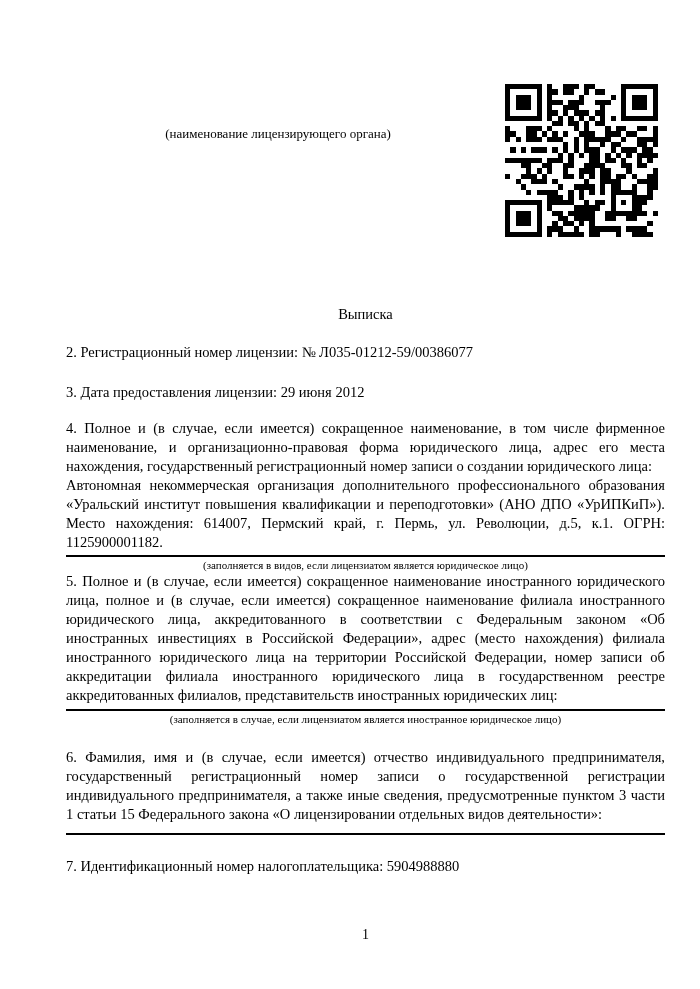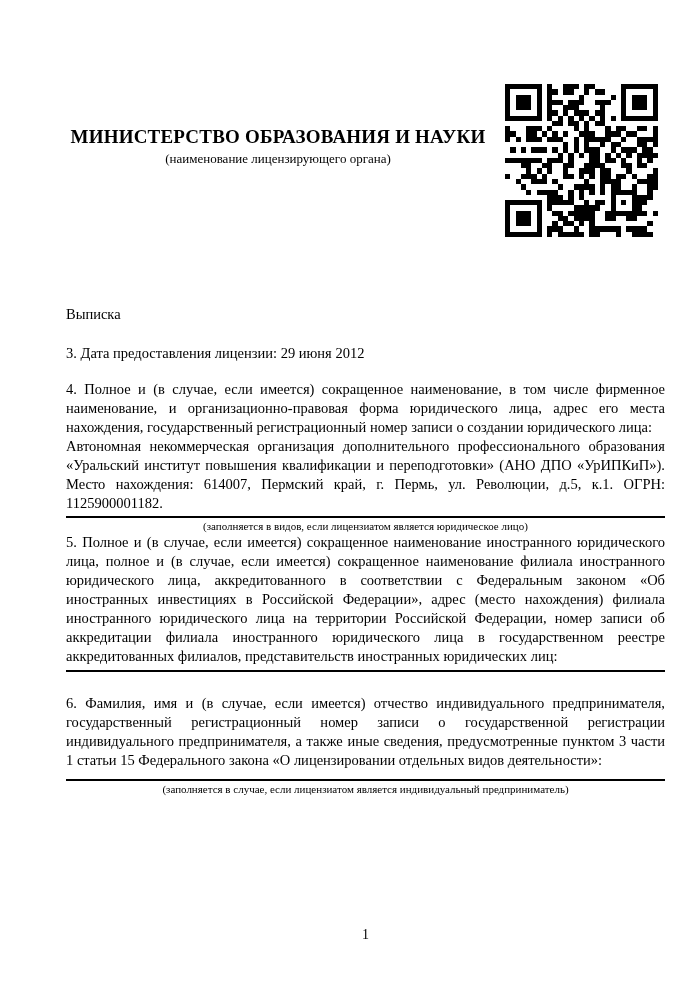--- a/index.html
+++ b/index.html
@@ -11,21 +11,21 @@
     background:#ffffff;
     color:#000000;
     font-family:"Liberation Serif","DejaVu Serif",serif;
     overflow:hidden;
   }
   .header-row { position:relative; height:239px; }
   .ministry-block { position:absolute; left:0; top:124px; width:424px; text-align:center; }
   .ministry-line { font-weight:bold; font-size:19px; line-height:25px; letter-spacing:0.2px; }
   .ministry-caption { font-size:13px; line-height:13px; margin-top:3px; }
   .qr { position:absolute; top:84px; left:439px; width:153px; height:153px; }
-  .title-block { margin-top:66px; font-size:14.5px; line-height:18px; }
+  .title-block { margin-top:66px; text-align:center; font-size:14.5px; line-height:18px; }
   .doc-item { font-size:14.5px; line-height:19px; text-align:justify; text-align-last:left; }
   .item-1 { margin-top:33px; }
   .item-2 { margin-top:20px; }
   .item-3 { margin-top:21px; }
   .item-4 { margin-top:17px; }
   .item-5 { margin-top:0; }
   .item-6 { margin-top:22px; }
   .item-7 { margin-top:22px; }
   .form-caption { font-size:11px; line-height:13px; text-align:center; text-align-last:center; margin-top:2px; }
   .rule { border-top:2px solid #000000; height:0; margin-top:3px; }
@@ -33,21 +33,20 @@
   .rule-gap-md { margin-top:9px; }
   .page-number { position:absolute; left:66px; bottom:46px; width:599px; text-align:center; font-size:14px; }
 </style>
 </head>
 <body>
 
 <div class="page">
 
   <div class="header-row">
     <div class="ministry-block">
-      <div class="ministry-line">МИНИСТЕРСТВО ОБРАЗОВАНИЯ И НАУКИ</div>
       <div class="ministry-caption">(наименование лицензирующего органа)</div>
     </div>
     <svg id="qr-svg" class="qr" viewBox="0 0 29 29" shape-rendering="crispEdges">
         <rect x="0" y="0" width="29" height="29" fill="#ffffff"></rect>
         <rect x="0" y="0" width="1" height="1" fill="#000000"></rect>
         <rect x="1" y="0" width="1" height="1" fill="#000000"></rect>
         <rect x="2" y="0" width="1" height="1" fill="#000000"></rect>
         <rect x="3" y="0" width="1" height="1" fill="#000000"></rect>
         <rect x="4" y="0" width="1" height="1" fill="#000000"></rect>
         <rect x="5" y="0" width="1" height="1" fill="#000000"></rect>
@@ -474,39 +473,45 @@
         <rect x="26" y="28" width="1" height="1" fill="#000000"></rect>
         <rect x="27" y="28" width="1" height="1" fill="#000000"></rect>
       </svg>
   </div>
 
   <div class="title-block">
     <div>Выписка</div>
   </div>
 
 
+  <div class="doc-item item-2">
+    <div>2. Регистрационный номер лицензии: № Л035-01212-59/00386077</div>
+  </div>
 
   <div class="doc-item item-3">
     <div>3. Дата предоставления лицензии: 29 июня 2012</div>
   </div>
 
   <div class="doc-item item-4">
     <div>4. Полное и (в случае, если имеется) сокращенное наименование, в том числе фирменное наименование, и организационно-правовая форма юридического лица, адрес его места нахождения, государственный регистрационный номер записи о создании юридического лица:</div>
     <div>Автономная некоммерческая организация дополнительного профессионального образования «Уральский институт повышения квалификации и переподготовки» (АНО ДПО «УрИПКиП»). Место нахождения: 614007, Пермский край, г. Пермь, ул. Революции, д.5, к.1. ОГРН: 1125900001182.</div>
     <div class="rule"></div>
     <div class="form-caption">(заполняется в видов, если лицензиатом является юридическое лицо)</div>
   </div>
 
   <div class="doc-item item-5">
     <div>5. Полное и (в случае, если имеется) сокращенное наименование иностранного юридического лица, полное и (в случае, если имеется) сокращенное наименование филиала иностранного юридического лица, аккредитованного в соответствии с Федеральным законом «Об иностранных инвестициях в Российской Федерации», адрес (место нахождения) филиала иностранного юридического лица на территории Российской Федерации, номер записи об аккредитации филиала иностранного юридического лица в государственном реестре аккредитованных филиалов, представительств иностранных юридических лиц:</div>
     <div class="rule rule-gap-sm"></div>
+    <div class="form-caption">(заполняется в случае, если лицензиатом является иностранное юридическое лицо)</div>
   </div>
 
   <div class="doc-item item-6">
     <div>6. Фамилия, имя и (в случае, если имеется) отчество индивидуального предпринимателя, государственный регистрационный номер записи о государственной регистрации индивидуального предпринимателя, а также иные сведения, предусмотренные пунктом 3 части 1 статьи 15 Федерального закона «О лицензировании отдельных видов деятельности»:</div>
     <div class="rule rule-gap-md"></div>
-    <div class="form-caption">(заполняется в случае, если лицензиатом является индивидуальный предприниматель)</div>
-  </div>
-
+  </div>
+
+  <div class="doc-item item-7">
+    <div>7. Идентификационный номер налогоплательщика: 5904988880</div>
+  </div>
 
   <div class="page-number">1</div>
 
 </div>
 
 </body></html>

